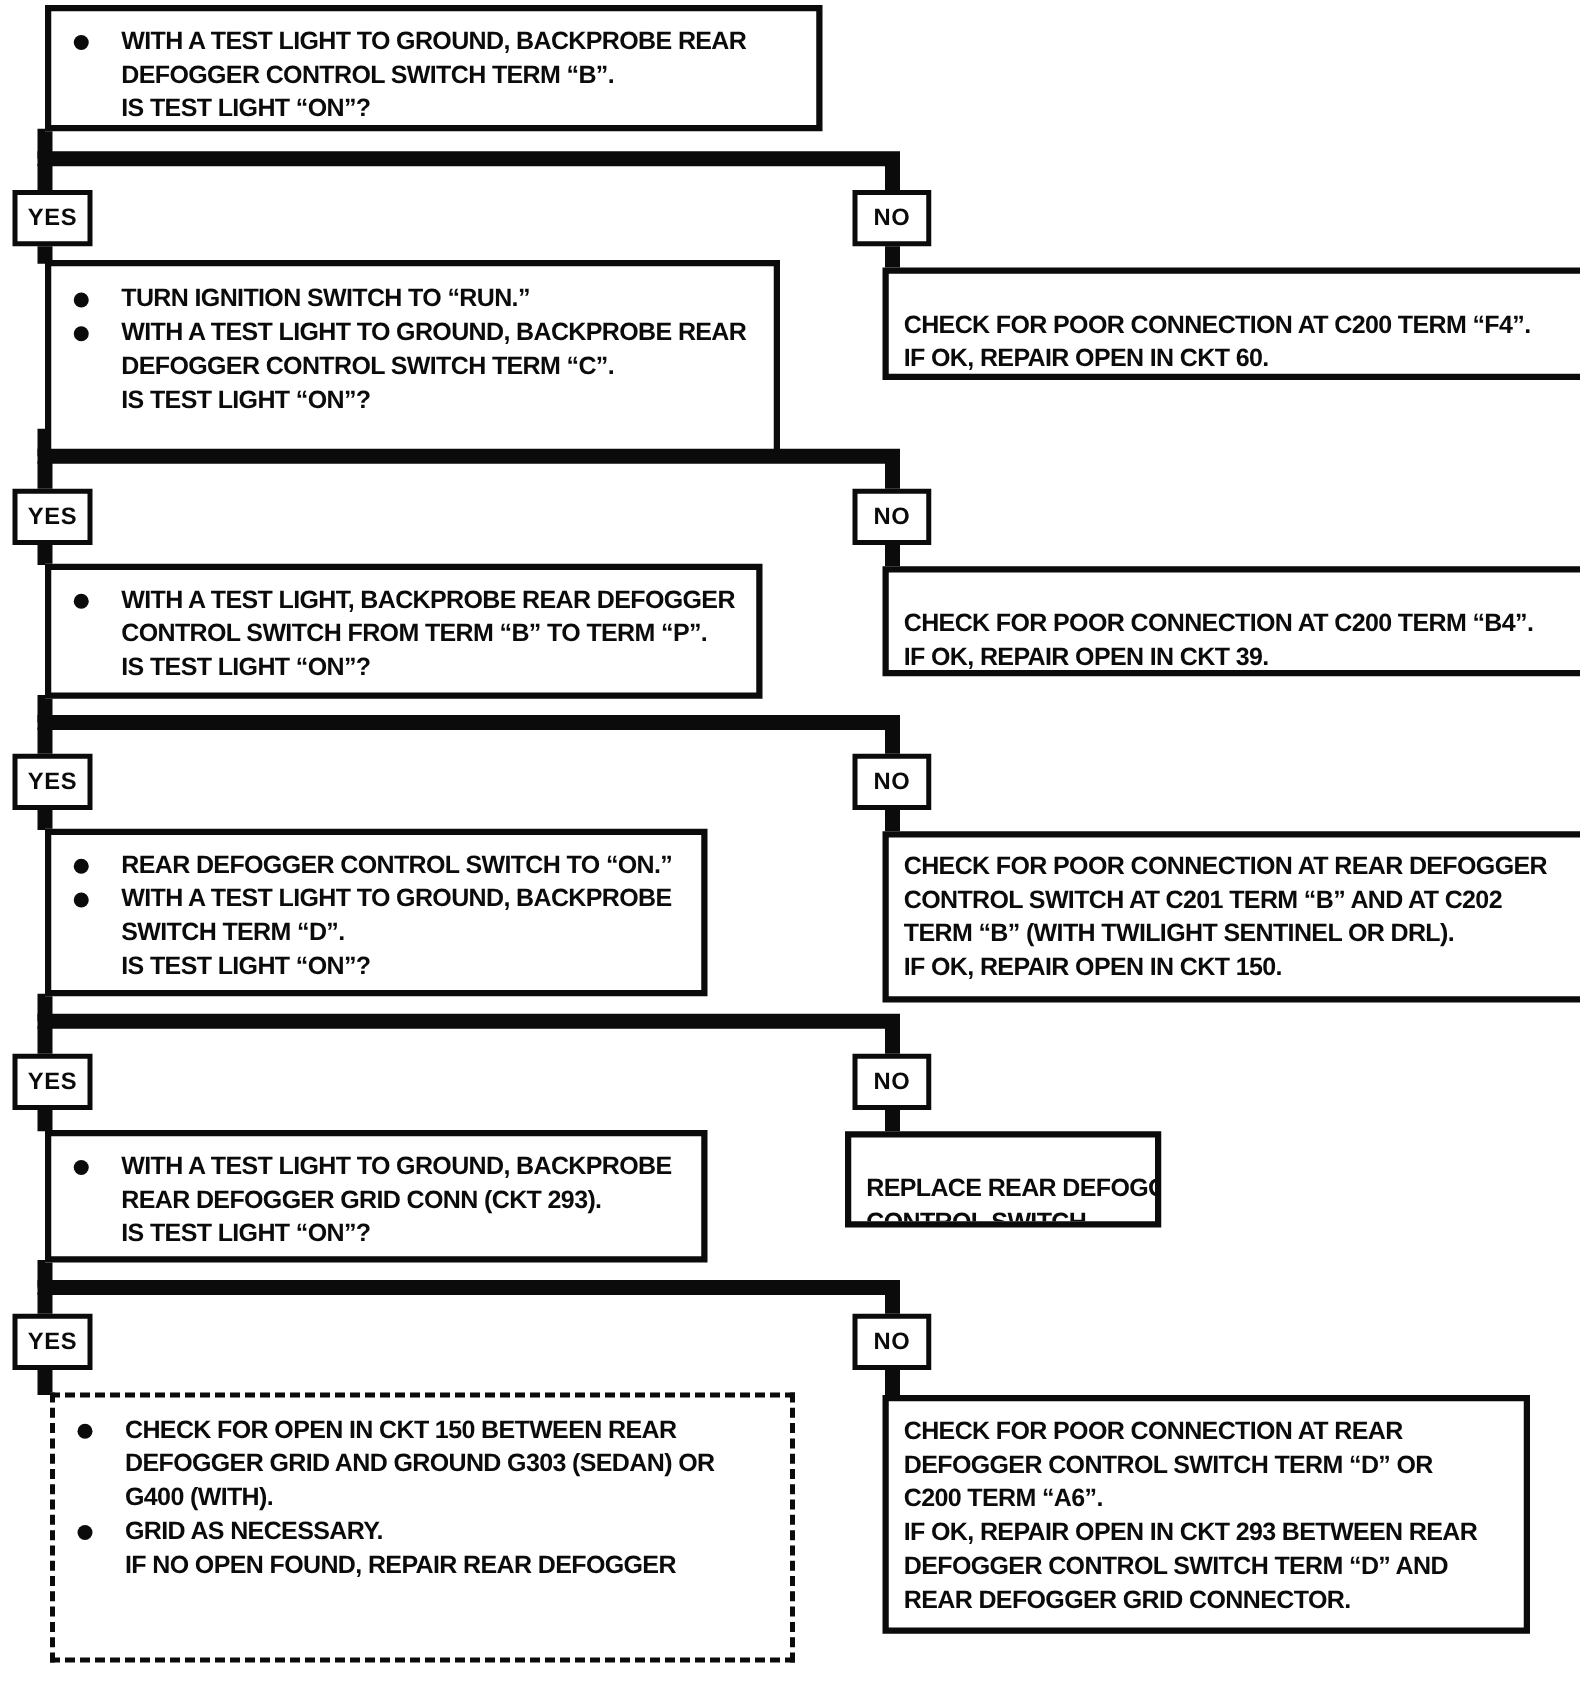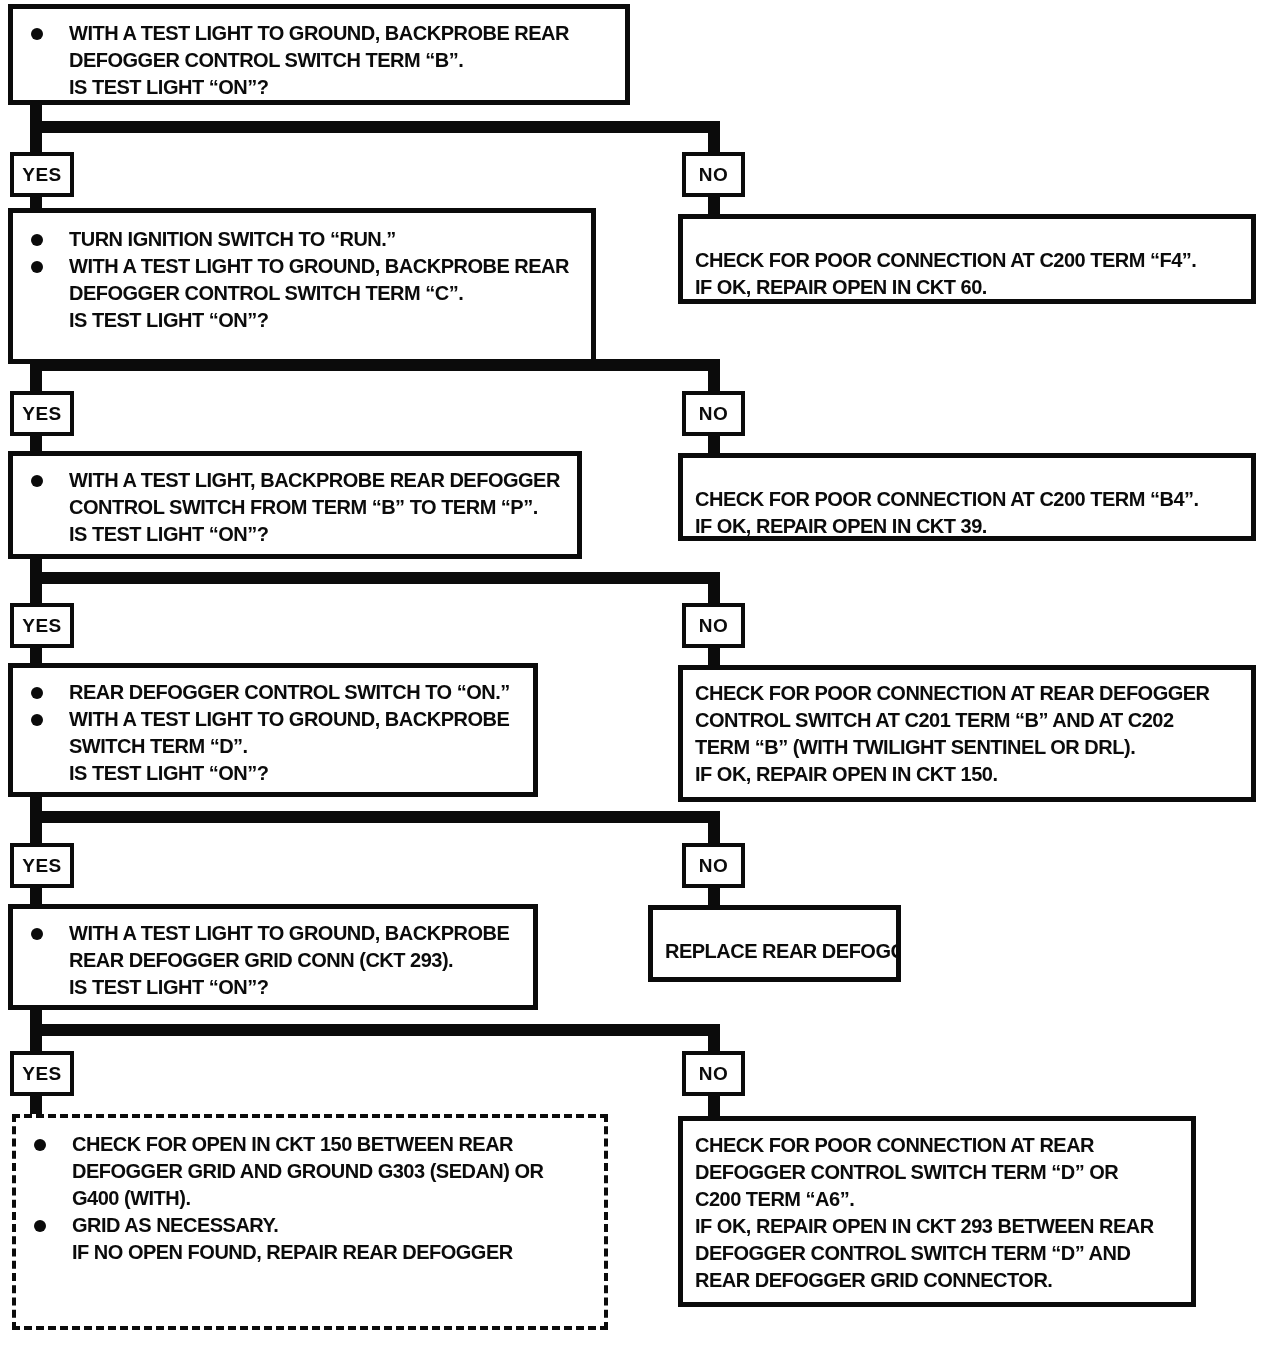--- a/index.html
+++ b/index.html
@@ -10,21 +10,21 @@
   .box{
     position:absolute;background:#ffffff;border:5px solid #0b0b0b;
     box-sizing:border-box;color:#0b0b0b;overflow:hidden;
   }
   .tag{
     border-width:4px;display:flex;align-items:center;justify-content:center;
     font-weight:700;font-size:19px;letter-spacing:0.5px;
   }
   .dashedbox{border:4px dashed #0b0b0b;}
   .ink{position:absolute;background:#0b0b0b;}
-  .txt{font-weight:700;font-size:20px;line-height:27px;letter-spacing:-0.5px;}
+  .txt{font-weight:700;font-size:20px;line-height:27px;letter-spacing:-0.5px;margin-left:28px;}
   .qpad{padding:11px 8px 6px 18px;}
   .rpad{padding:28px 8px 6px 12px;}
   .brow{display:flex;align-items:flex-start;}
   .dot{flex:0 0 12px;width:12px;height:12px;border-radius:50%;background:#0b0b0b;margin-top:8px;}
   .btxt{margin-left:26px;flex:1;}
   .ln{white-space:nowrap;}
 </style>
 </head>
 <body>
 
@@ -161,20 +161,21 @@
 
   <div class="box tag" style="left:10px;top:843px;width:64px;height:45px">
       <span>YES</span>
     </div>
   <div class="box tag" style="left:682px;top:843px;width:63px;height:45px">
       <span>NO</span>
     </div>
 
   <div class="box txt rpad" style="left:648px;top:905px;width:253px;height:77px">
     <div class="ln">REPLACE REAR DEFOGGER</div>
+    <div class="ln">CONTROL SWITCH.</div>
   </div>
 
   <div class="box txt qpad" style="left:8px;top:904px;width:530px;height:106px">
     <div class="brow">
       <span class="dot"></span>
       <div class="btxt">
         <div class="ln">WITH A TEST LIGHT TO GROUND, BACKPROBE</div>
         <div class="ln">REAR DEFOGGER GRID CONN (CKT 293).</div>
         <div class="ln">IS TEST LIGHT “ON”?</div>
       </div>

